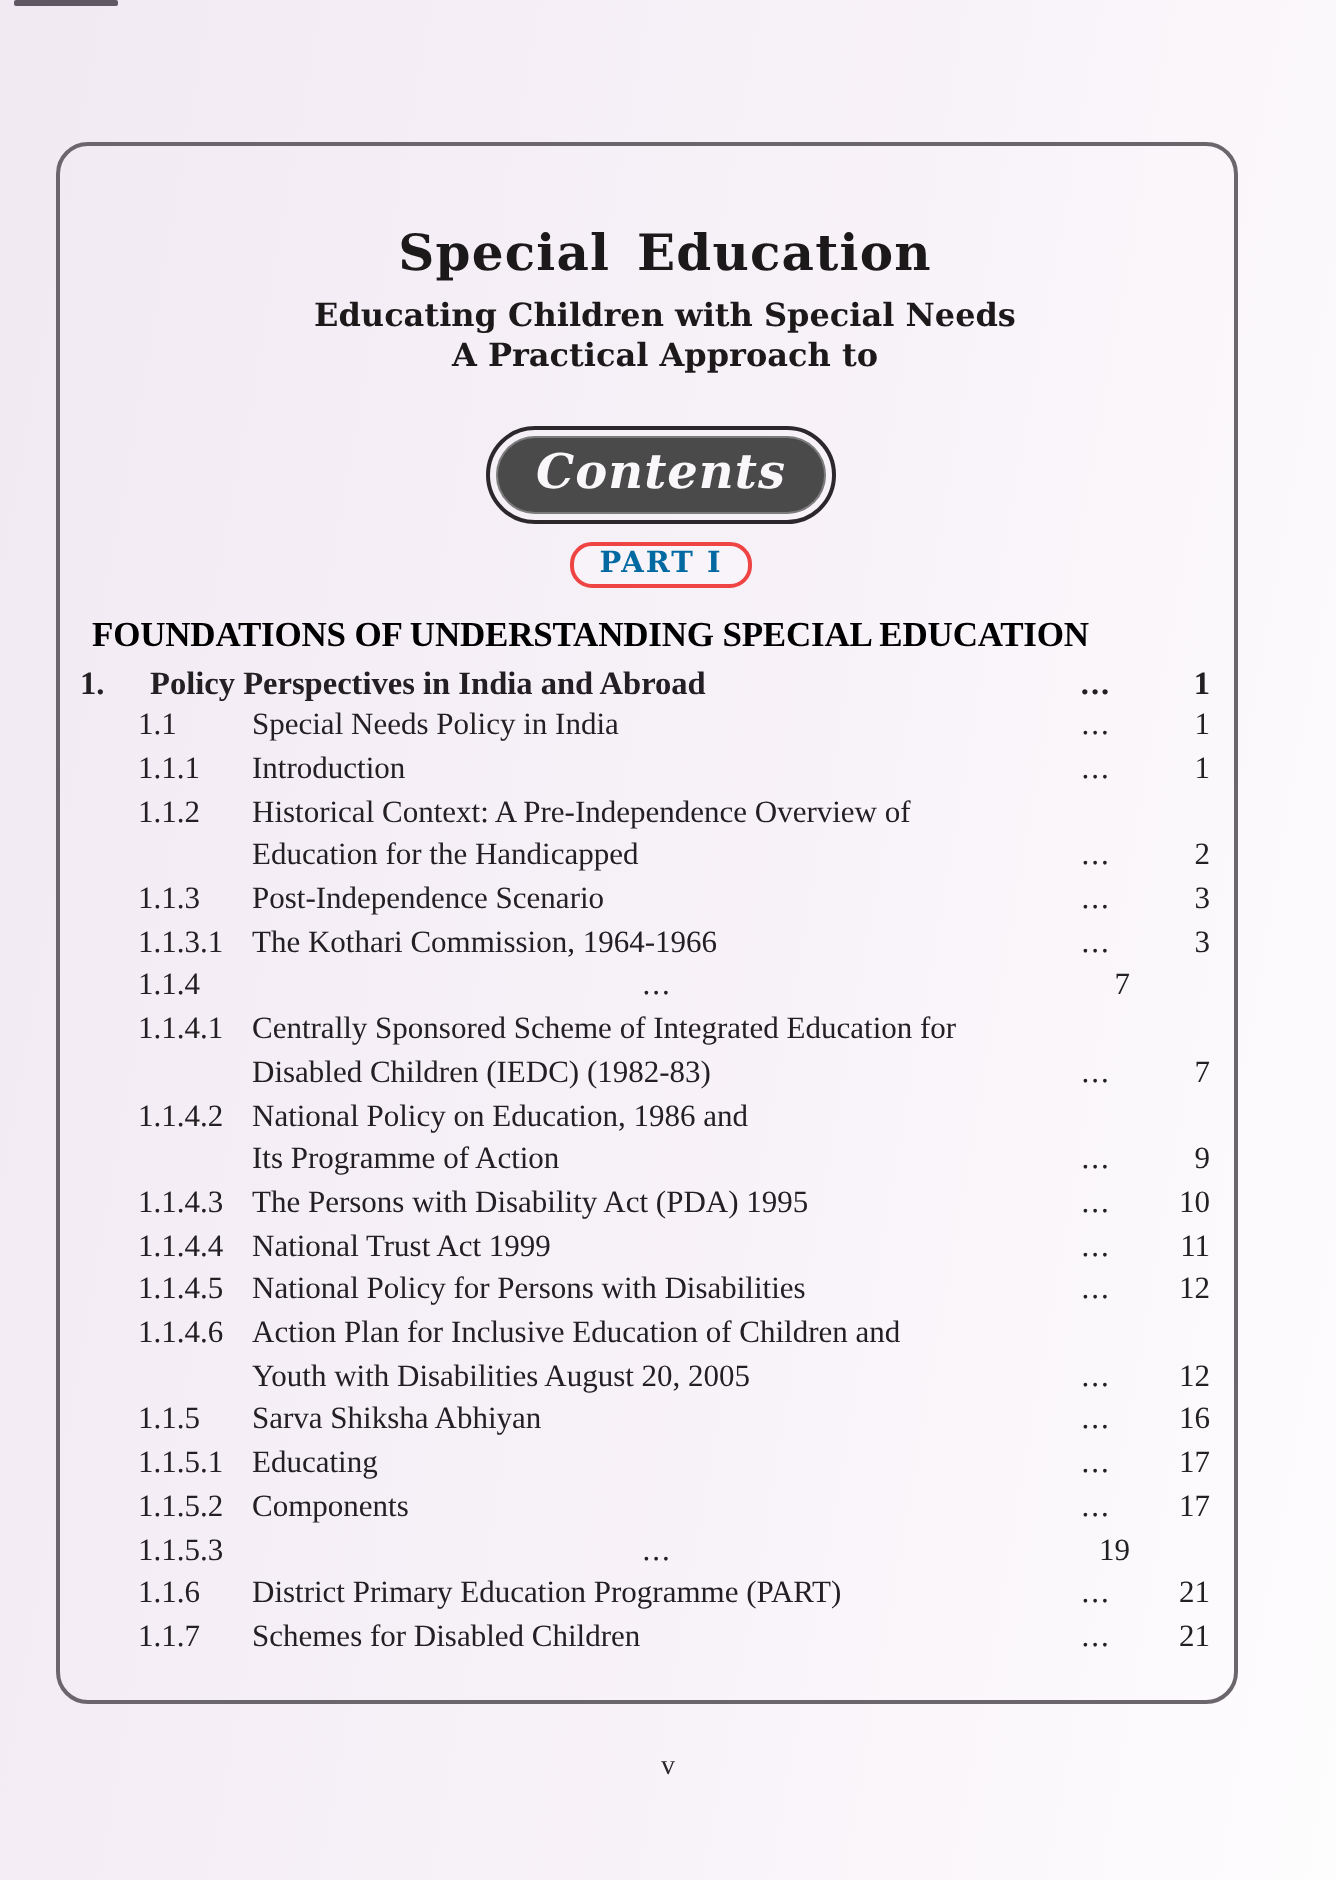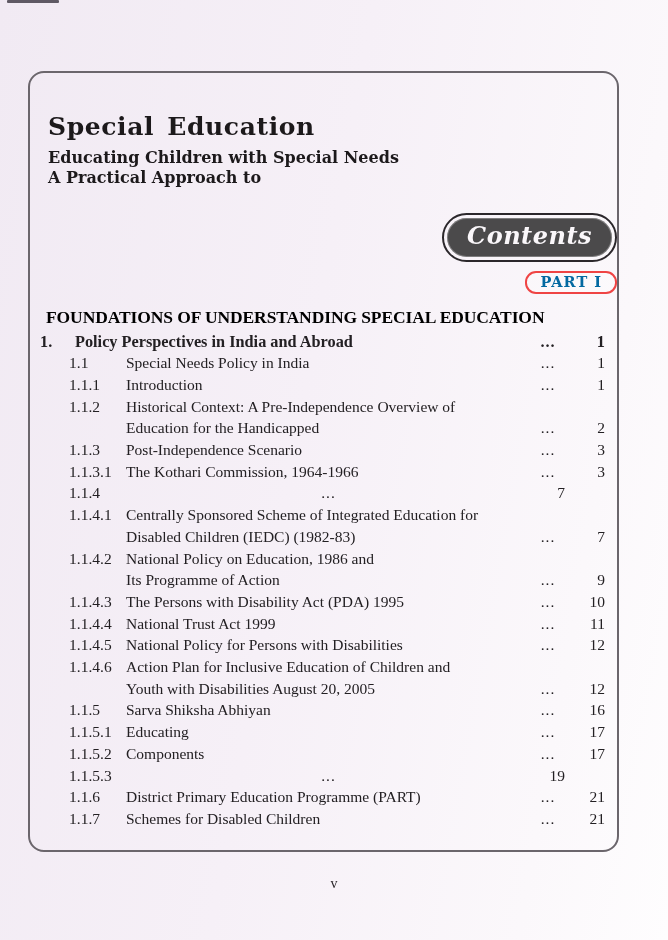--- a/index.html
+++ b/index.html
@@ -11,31 +11,31 @@
   }
   .corner-mark{
     position:absolute;left:7px;top:0;width:52px;height:3px;
     background:#45404a;opacity:.85;border-radius:1px;
   }
   .frame{
     position:absolute;left:28px;top:71px;width:591px;height:781px;
     border:2px solid #6b666c;border-radius:16px;
     box-sizing:border-box;
   }
-  .header{margin-top:40px;padding-left:18px;}
+  .header{text-align:center;margin-top:40px;padding-left:18px;}
   .book-title{
     font-family:"DejaVu Serif", serif;font-weight:bold;
     font-size:25px;letter-spacing:.6px;word-spacing:4px;color:#1c191b;
     line-height:1.1;
   }
   .book-subtitle{
     font-family:"DejaVu Serif", serif;font-weight:bold;
     font-size:16px;line-height:20px;margin-top:7px;color:#1c191b;
   }
-  .badge-wrap{text-align:right;padding-left:14px;}
+  .badge-wrap{text-align:center;padding-left:14px;}
   .contents-outer{
     display:inline-block;margin-top:25px;
     border:2px solid #2b272b;border-radius:999px;padding:3px;
   }
   .contents-inner{
     display:block;background:#4b4a4b;color:#faf7fa;border-radius:999px;
     padding:3px 20px 7px 20px;
     box-shadow:inset 0 0 0 1px rgba(255,255,255,.28);
     font-family:"DejaVu Serif", serif;font-style:italic;font-weight:bold;
     font-size:24px;letter-spacing:.5px;

